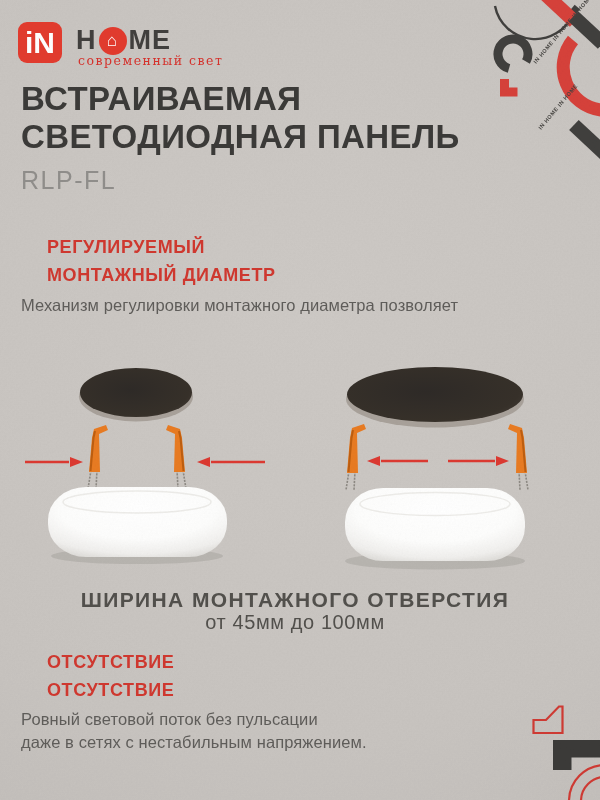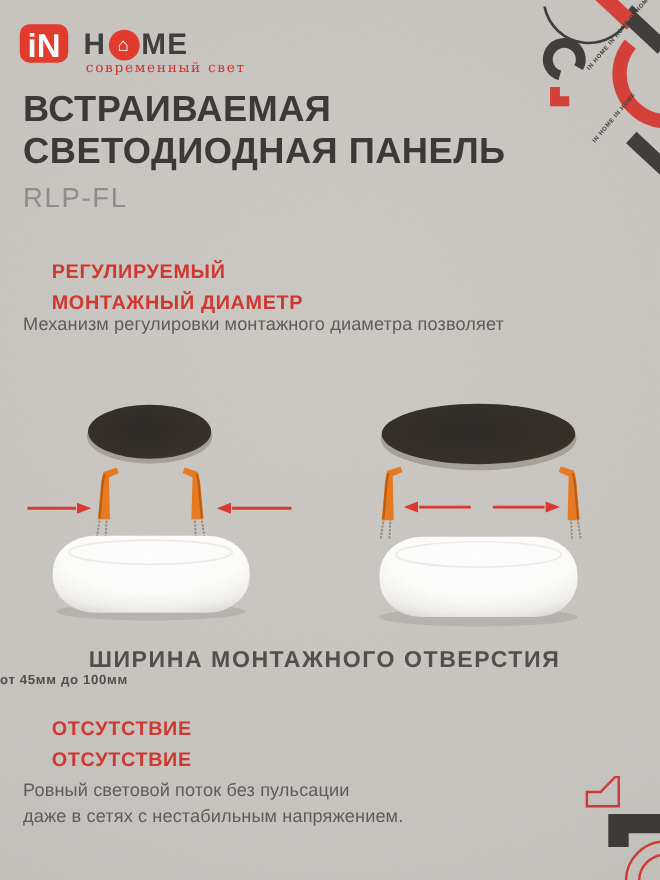--- a/index.html
+++ b/index.html
@@ -8,44 +8,44 @@
     width:600px;height:800px;
     overflow:hidden;
     background:radial-gradient(140% 100% at 50% 38%, #cdc9c5 0%, #c8c4c0 55%, #bcb8b4 100%);
     font-family:"Liberation Sans", sans-serif;
   }
   .abs{position:absolute;}
   svg{display:block;}
   
   .logo{left:18px;top:22px;width:220px;height:48px;}
   .logo-mark{
-    position:absolute;left:0;top:0;width:44px;height:35px;
+    position:absolute;left:0;top:0;width:44px;height:41px;
     background:#e23b2e;border-radius:9px;
     color:#fff;font-weight:bold;font-size:30px;line-height:41px;text-align:center;
     letter-spacing:0px;
   }
   .logo-word{position:absolute;left:58px;top:3px;display:flex;align-items:center;gap:1px;
     color:#413f3d;font-weight:bold;font-size:27px;letter-spacing:1px;}
   .logo-o{width:28px;height:28px;border-radius:50%;background:#e23b2e;display:inline-flex;
     align-items:center;justify-content:center;color:#fff;font-size:17px;font-weight:bold;margin:0 1px;}
   .logo-tagline{position:absolute;left:60px;top:31px;color:#d6322c;
     font-family:"DejaVu Serif", serif;font-size:12.5px;letter-spacing:1.5px;white-space:nowrap;}
   
   .title{left:21px;top:80px;color:#3b3a38;font-weight:bold;font-size:33px;line-height:38px;letter-spacing:.4px;}
   .model{left:21px;top:166px;color:#908e8b;font-size:25px;font-weight:400;letter-spacing:1.5px;}
   .h-red{color:#d0382f;font-weight:bold;font-size:18px;line-height:28px;letter-spacing:.6px;margin-left:26px;}
   .h1{left:21px;top:233px;}
   .h2{left:21px;top:648px;}
   .body-text{color:#5f5d5a;font-size:16.5px;line-height:22.5px;letter-spacing:.1px;}
-  .body1{left:21px;top:284px;}
+  .body1{left:21px;top:294px;}
   .body2{left:21px;top:708px;}
   .cap1{left:0;top:588px;width:590px;text-align:center;color:#52504c;
     font-weight:bold;font-size:21px;letter-spacing:1.4px;}
-  .cap2{left:0;top:611px;width:590px;text-align:left;color:#52504c;
-    font-weight:bold;font-size:12px;letter-spacing:.6px;}
+  .cap2{left:0;top:611px;width:590px;text-align:center;color:#52504c;
+    font-weight:normal;font-size:20px;letter-spacing:.6px;}
   
   .art{left:0;top:0;width:600px;height:800px;pointer-events:none;}
   .texture{left:0;top:0;width:600px;height:800px;pointer-events:none;opacity:.30;mix-blend-mode:multiply;}
 </style>
 </head>
 <body>
 
 <div class="page">
 
   <svg class="abs art" viewBox="0 0 600 800" width="600" height="800" aria-hidden="true">

